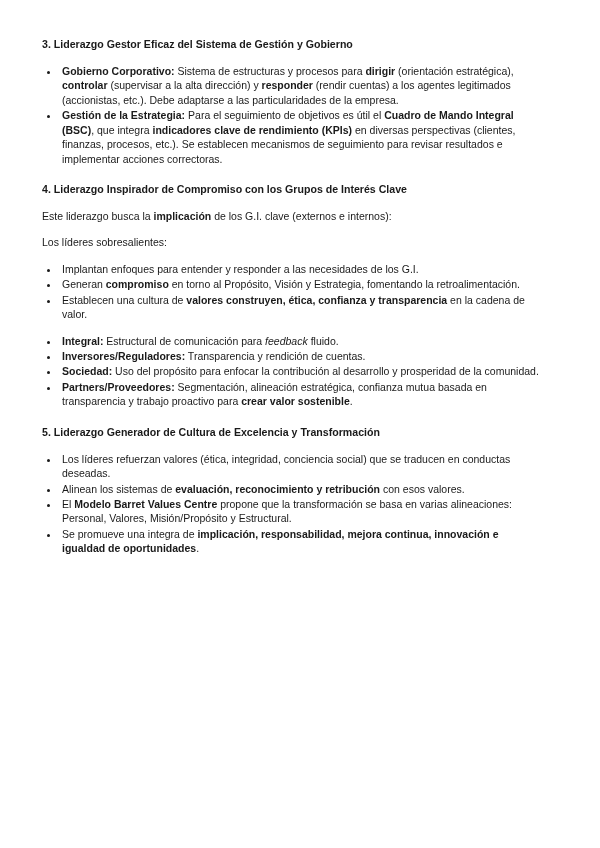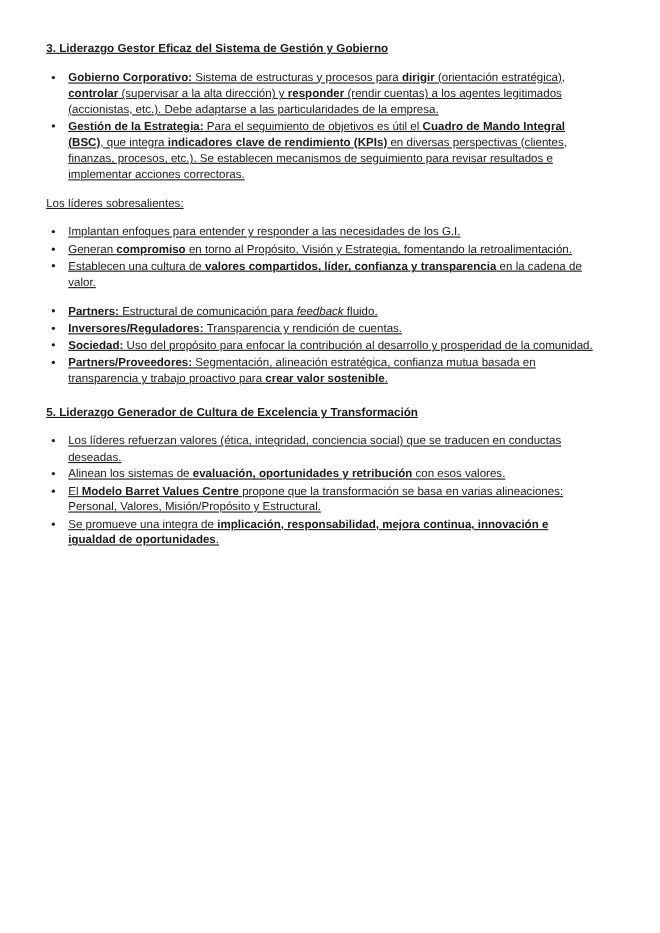--- a/index.html
+++ b/index.html
@@ -13,21 +13,20 @@
     font-family: "Liberation Sans", "DejaVu Sans", sans-serif;
     color: #1a1a1a;
   }
   .page {
     width: 600px;
     height: 848px;
     box-sizing: border-box;
     padding: 37px 42px;
     background: #ffffff;
     overflow: hidden;
-    text-decoration: underline;
   }
   .content {
     font-size: 10.5px;
     line-height: 1.38;
   }
   .sec-heading {
     font-size: 10.6px;
     font-weight: bold;
     margin: 16px 0 0 0;
     line-height: 1.38;
@@ -53,33 +52,35 @@
 </head>
 <body>
 
 <div class="page">
   <div class="content">
       <div class="sec-heading">3. Liderazgo Gestor Eficaz del Sistema de Gestión y Gobierno</div>
       <ul class="blist">
         <li><span class="b ">Gobierno Corporativo:</span><span> Sistema de estructuras y procesos para </span><span class="b ">dirigir</span><span> (orientación estratégica), </span><span class="b ">controlar</span><span> (supervisar a la alta dirección) y </span><span class="b ">responder</span><span> (rendir cuentas) a los agentes legitimados (accionistas, etc.). Debe adaptarse a las particularidades de la empresa.</span></li>
         <li><span class="b ">Gestión de la Estrategia:</span><span> Para el seguimiento de objetivos es útil el </span><span class="b ">Cuadro de Mando Integral (BSC)</span><span>, que integra </span><span class="b ">indicadores clave de rendimiento (KPIs)</span><span> en diversas perspectivas (clientes, finanzas, procesos, etc.). Se establecen mecanismos de seguimiento para revisar resultados e implementar acciones correctoras.</span></li>
       </ul>
+      <div class="sec-heading">4. Liderazgo Inspirador de Compromiso con los Grupos de Interés Clave</div>
+      <p class="para"><span>Este liderazgo busca la </span><span class="b ">implicación</span><span> de los G.I. clave (externos e internos):</span></p>
       <p class="para"><span>Los líderes sobresalientes:</span></p>
       <ul class="blist">
         <li><span>Implantan enfoques para entender y responder a las necesidades de los G.I.</span></li>
         <li><span>Generan </span><span class="b ">compromiso</span><span> en torno al Propósito, Visión y Estrategia, fomentando la retroalimentación.</span></li>
-        <li><span>Establecen una cultura de </span><span class="b ">valores compartidos, líder, confianza y transparencia</span><span> en la cadena de valor.</span></li>
+        <li><span>Establecen una cultura de </span><span class="b ">valores construyen, ética, confianza y transparencia</span><span> en la cadena de valor.</span></li>
       </ul>
       <ul class="blist">
-        <li><span class="b ">Partners:</span><span> Estructural de comunicación para </span><span class="i">feedback</span><span> fluido.</span></li>
+        <li><span class="b ">Integral:</span><span> Estructural de comunicación para </span><span class="i">feedback</span><span> fluido.</span></li>
         <li><span class="b ">Inversores/Reguladores:</span><span> Transparencia y rendición de cuentas.</span></li>
         <li><span class="b ">Sociedad:</span><span> Uso del propósito para enfocar la contribución al desarrollo y prosperidad de la comunidad.</span></li>
         <li><span class="b ">Partners/Proveedores:</span><span> Segmentación, alineación estratégica, confianza mutua basada en transparencia y trabajo proactivo para </span><span class="b ">crear valor sostenible</span><span>.</span></li>
       </ul>
       <div class="sec-heading">5. Liderazgo Generador de Cultura de Excelencia y Transformación</div>
       <ul class="blist">
         <li><span>Los líderes refuerzan valores (ética, integridad, conciencia social) que se traducen en conductas deseadas.</span></li>
-        <li><span>Alinean los sistemas de </span><span class="b ">evaluación, oportunidades y retribución</span><span> con esos valores.</span></li>
+        <li><span>Alinean los sistemas de </span><span class="b ">evaluación, reconocimiento y retribución</span><span> con esos valores.</span></li>
         <li><span>El </span><span class="b ">Modelo Barret Values Centre</span><span> propone que la transformación se basa en varias alineaciones: Personal, Valores, Misión/Propósito y Estructural.</span></li>
         <li><span>Se promueve una integra de </span><span class="b ">implicación, responsabilidad, mejora continua, innovación e igualdad de oportunidades</span><span>.</span></li>
       </ul>
     </div>
 </div>
 
 </body></html>

